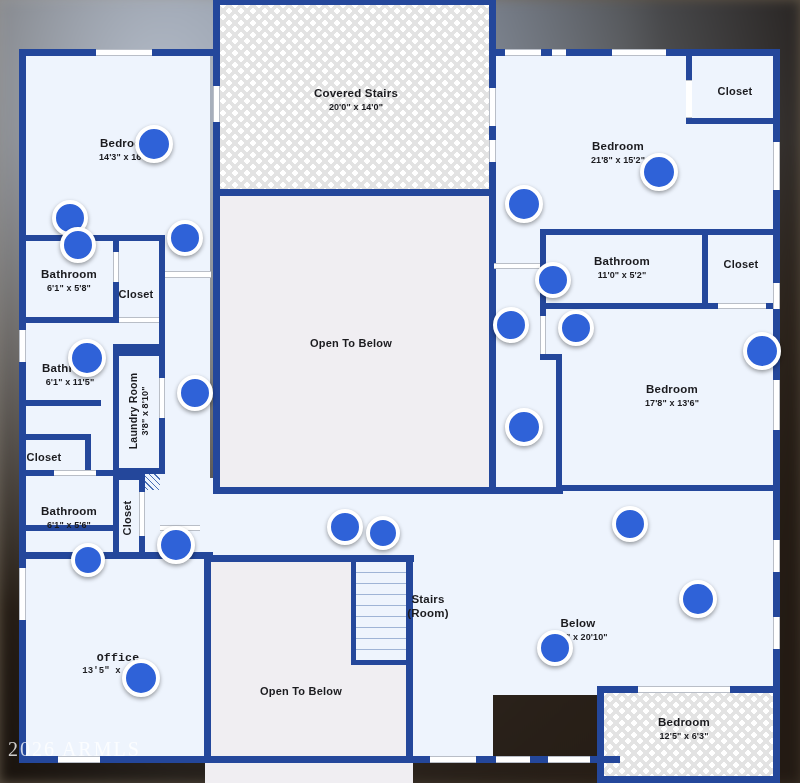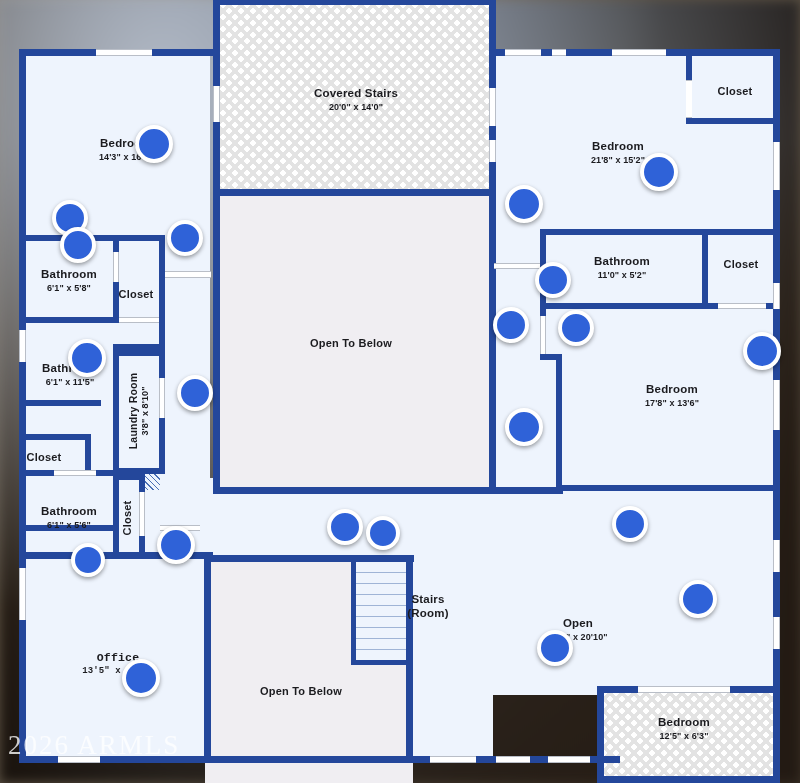--- a/index.html
+++ b/index.html
@@ -96,21 +96,21 @@
     box-shadow:0 2px 4px rgba(0,0,0,.38);
     transform:translate(-50%,-50%);
     cursor:pointer;
   }
 
   
   .watermark{
     position:absolute;
     left:8px;bottom:22px;
     font-family:"Liberation Serif",serif;
-    font-size:27px;
+    font-size:20px;
     letter-spacing:2px;
     color:rgba(255,255,255,.92);
     text-shadow:0 1px 2px rgba(0,0,0,.35);
     mix-blend-mode:screen;
     opacity:.85;
     pointer-events:none;
   }
 </style>
 </head>
 <body>
@@ -316,21 +316,21 @@
     <div class="label vert plain" style="left:127px;top:518px;">
       <span class="nm">Closet</span>
     </div>
 
     <div class="label" style="left:384px;top:607px;margin-left:44px;">
       <span class="nm">Stairs</span>
       <span class="nm">(Room)</span>
     </div>
 
     <div class="label" style="left:578px;top:630px;">
-      <span class="nm">Open</span>
+      <span class="nm">Below</span>
       <span class="dim">17'5" x 20'10"</span>
     </div>
 
     <div class="label" style="left:118px;top:664px;font-family:Liberation Mono, monospace;">
       <span class="nm">Office</span>
       <span class="dim">13'5" x 15'1"</span>
     </div>
 
     <div class="label plain" style="left:301px;top:691px;">
       <span class="nm">Open To Below</span>

